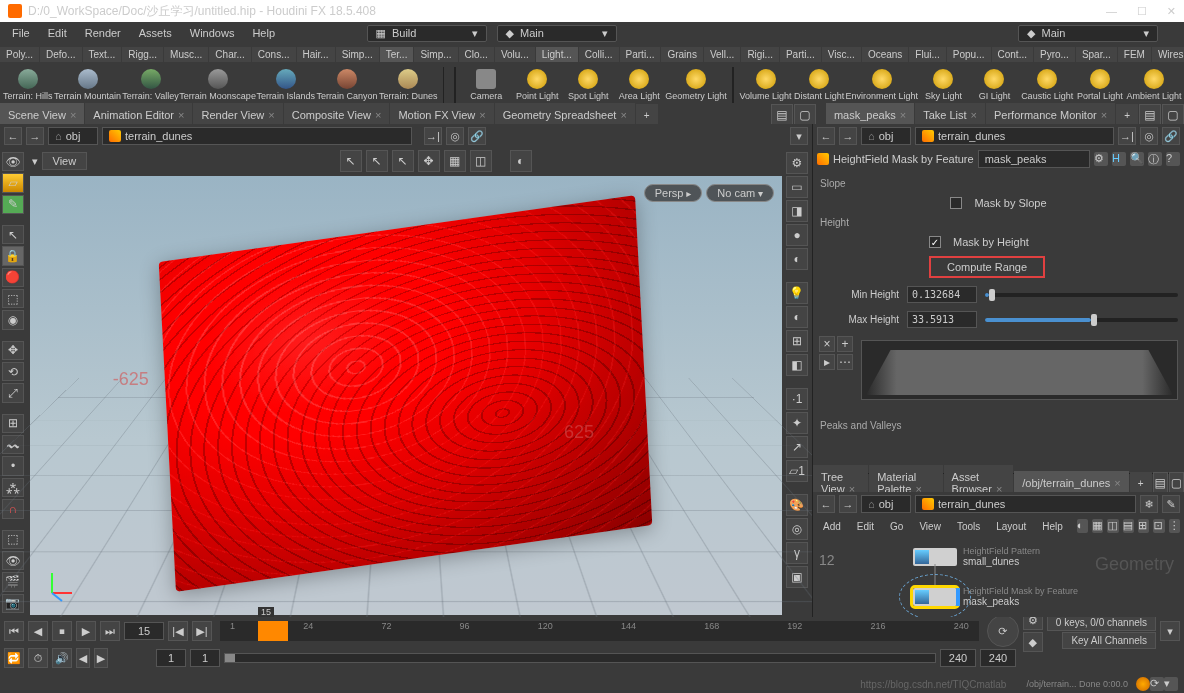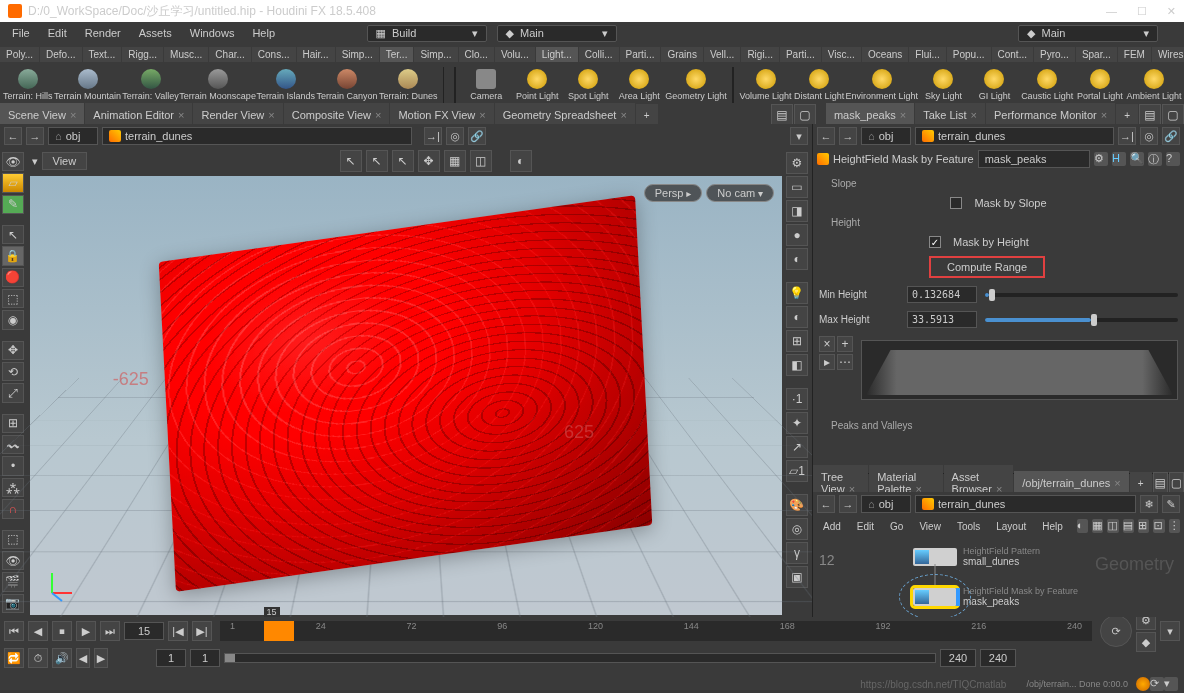--- a/index.html
+++ b/index.html
@@ -43,23 +43,23 @@
 .terrain-vis::before{content:'';position:absolute;inset:0;background:repeating-radial-gradient(ellipse at 40% 40%,transparent 0 8px,rgba(255,255,255,0.15) 8px 10px,transparent 10px 18px),repeating-radial-gradient(ellipse at 70% 60%,transparent 0 6px,rgba(0,0,0,0.2) 6px 8px,transparent 8px 14px)}
 .viewport-label{position:absolute;color:#d45050;font-size:18px;opacity:0.6}
 .cam-ctrl{position:absolute;top:8px;right:8px;display:flex;gap:4px}
 .cam-pill{background:rgba(60,60,60,0.8);border:1px solid #888;padding:2px 10px;border-radius:10px;font-size:10px;cursor:pointer}
 .axis-gizmo{position:absolute;bottom:12px;left:12px;width:40px;height:40px}
 .right-toolbar{width:28px;background:#3a3a3a;display:flex;flex-direction:column;padding:4px 2px;gap:2px}
 .parm-panel{flex:0 0 325px;display:flex;flex-direction:column;overflow:hidden}
 .parm-header{height:22px;background:#3a3a3a;display:flex;align-items:center;padding:2px 4px;gap:4px;font-size:10px}
 .parm-title{background:#2a2a2a;flex:1;padding:2px 6px;border:1px solid #555}
 .parm-body{flex:1;background:#3a3a3a;padding:4px 6px;overflow:auto}
-.parm-section{font-size:10px;color:#aaa;margin:4px 12px}
+.parm-section{font-size:10px;color:#aaa;margin:4px 1px}
 .parm-row{display:flex;align-items:center;margin:8px 0;gap:8px}
-.parm-label{width:80px;font-size:10px;}
+.parm-label{width:80px;font-size:10px;text-align:right}
 .parm-input{background:#2a2a2a;border:1px solid #555;padding:2px 4px;width:70px;font-family:monospace;font-size:10px}
 .parm-slider{flex:1;height:4px;background:#222;position:relative;border-radius:2px}
 .parm-slider-fill{height:100%;background:#4a90d0;border-radius:2px}
 .parm-slider-handle{position:absolute;top:-4px;width:6px;height:12px;background:#ccc;border-radius:2px}
 .checkbox{width:12px;height:12px;border:1px solid #888;background:#2a2a2a;display:inline-flex;align-items:center;justify-content:center;margin-right:4px}
 .checkbox.checked::after{content:'✓';font-size:10px;color:#fff}
 .compute-btn{background:#3a3a3a;border:2px solid #e04040 !important;padding:3px 16px;cursor:pointer}
 .ramp-area{height:60px;background:#2a2a2a;border:1px solid #555;margin-top:4px;position:relative}
 .ramp-shape{position:absolute;inset:4px;background:linear-gradient(to right,transparent 0%,#666 10%,#666 90%,transparent 100%);clip-path:polygon(0 100%,8% 10%,92% 10%,100% 100%)}
 .net-panel{flex:1;display:flex;flex-direction:column;border-top:1px solid #222}
@@ -536,20 +536,24 @@
         <span class="timeline-tick">192</span>
         <span class="timeline-tick">216</span>
         <span class="timeline-tick">240</span>
       </div>
     </div>
     <div class="play-btn" style="width:32px;height:32px;border-radius:50%">⟳</div>
     <div style="display:flex;flex-direction:column;gap:2px">
       <div class="play-btn">⚙</div>
       <div class="play-btn">◆</div>
     </div>
+    <div style="display:flex;flex-direction:column;gap:1px">
+      <div class="channels-label">0 keys, 0/0 channels</div>
+      <div class="channels-label">Key All Channels</div>
+    </div>
     <div class="play-btn">▾</div>
   </div>
   <div class="timeline-bottom">
     <div class="play-btn">🔁</div>
     <div class="play-btn">⏱</div>
     <div class="play-btn">🔊</div>
     <div class="play-btn" style="width:14px">◀</div>
     <div class="play-btn" style="width:14px">▶</div>
     <span style="width:40px"></span>
     <div class="frame-field" style="width:30px">1</div>

